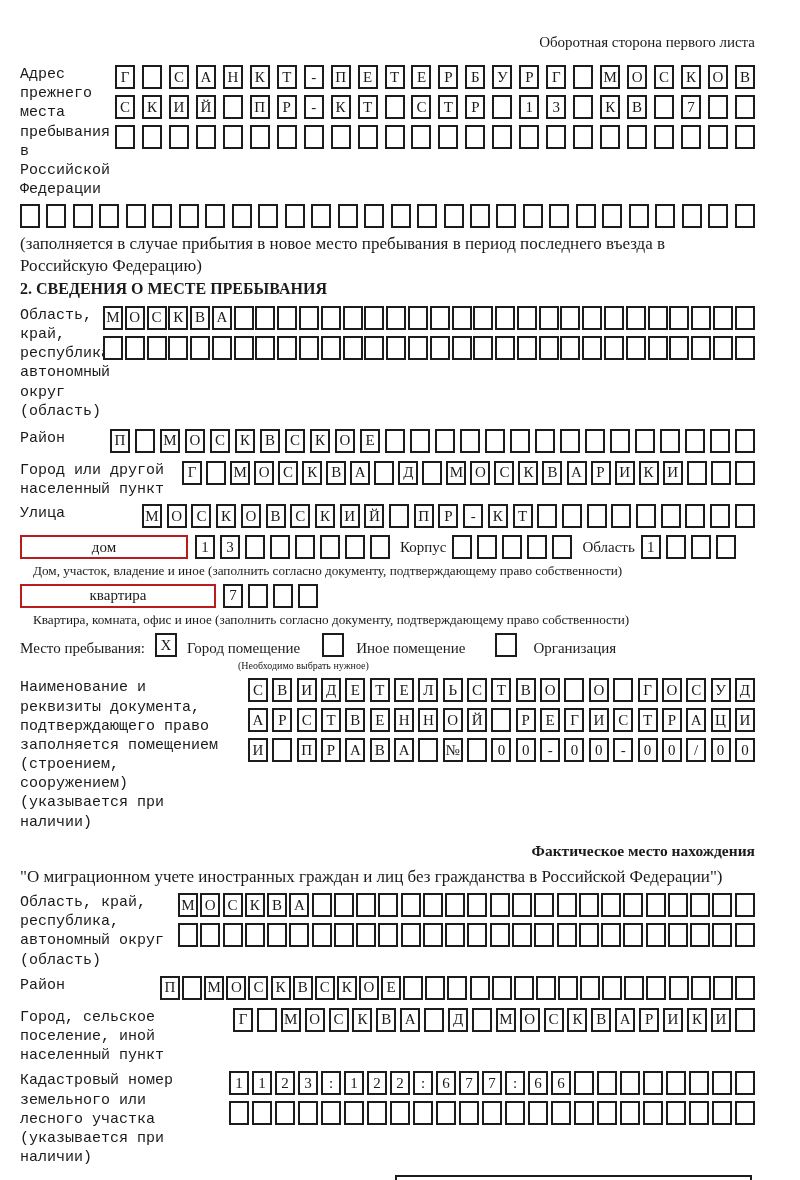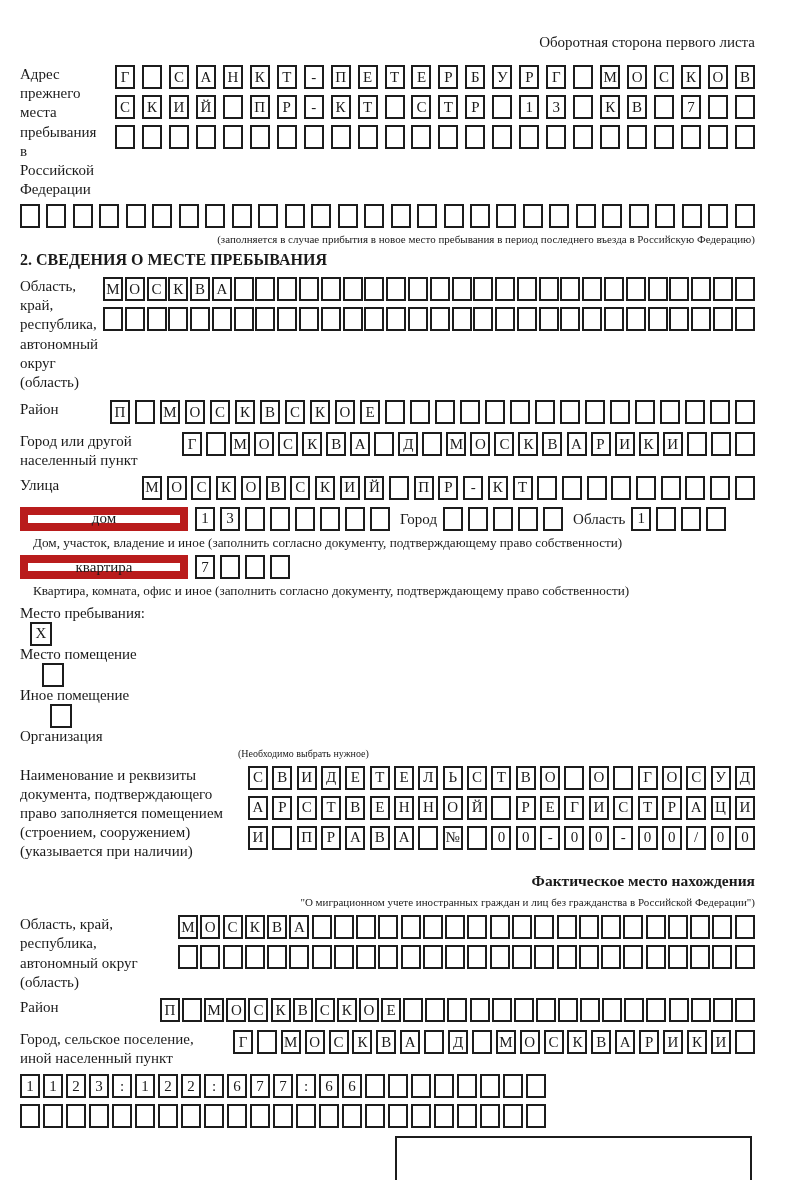--- a/index.html
+++ b/index.html
@@ -5,52 +5,52 @@
   html,body{margin:0;padding:0;background:#ffffff;}
   .page{
     width:800px;height:1180px;box-sizing:border-box;
     padding:18px 45px 0 20px;
     background:#fff;color:#1a1a1a;
     font-family:"Liberation Serif","DejaVu Serif",serif;
     position:relative;overflow:hidden;margin:16px auto;
   }
   .hdr-note{font-size:15px;text-align:right;margin-bottom:14px;}
   .frow{display:flex;align-items:flex-start;}
-  .flabel{font-size:15px;line-height:1.28;box-sizing:border-box;padding-right:12px;flex:none;}
+  .flabel{font-size:15px;line-height:1.28;box-sizing:border-box;padding-right:12px;flex:none;font-family:Liberation Mono, monospace;}
   .rows{display:flex;flex-direction:column;gap:6px;}
   .cellrow{display:flex;justify-content:space-between;flex:none;}
   .cellgroup{display:flex;gap:5px;flex:none;}
   .cell{
     width:20px;height:24px;box-sizing:border-box;flex:none;
     border:2px solid #1c1c1c;background:#fff;
     display:flex;align-items:center;justify-content:center;
     font-size:15px;line-height:1;
   }
   .lw95{width:95px}.lw83{width:83px}.lw90{width:90px}.lw162{width:162px}.lw122{width:122px}
   .lw228{width:228px}.lw158{width:158px}.lw140{width:140px}.lw213{width:213px}.lw209{width:209px}
   .rw640{width:640px}.rw735{width:735px}.rw652{width:652px}.rw645{width:645px}.rw573{width:573px}
   .rw613{width:613px}.rw507{width:507px}.rw577{width:577px}.rw595{width:595px}.rw522{width:522px}.rw526{width:526px}
   .mb4{margin-bottom:4px}.mb5{margin-bottom:5px}.mb6{margin-bottom:6px}.mb7{margin-bottom:7px}.mb8{margin-bottom:8px}
   .note{font-size:13.2px;line-height:1.25;}
-  .note-center{font-size:11px;text-align:right;line-height:1.25;}
+  .note-center{font-size:17px;text-align:left;line-height:1.25;}
   .note-indent{margin-left:13px;}
   .sec-title{font-size:16px;font-weight:bold;text-align:left;margin:2px 0 8px 0;}
   .sub-title{font-size:15.5px;font-weight:bold;text-align:right;margin:10px 0 6px 0;}
   .wide-box{
-    height:24px;box-sizing:border-box;border:8px solid #b91c1c;flex:none;
+    height:24px;box-sizing:border-box;border:2px solid #b91c1c;flex:none;
     display:flex;align-items:center;justify-content:center;font-size:15px;
   }
-  .wb168{width:168px}.wb196{width:168px}
+  .wb168{width:168px}.wb196{width:196px}
   .inline-label{font-size:15px;line-height:24px;flex:none;}
   .house-row,.apt-row,.stay-row{display:flex;align-items:flex-start;}
   .checkbox{
     width:22px;height:24px;box-sizing:border-box;border:2px solid #1c1c1c;flex:none;
     display:flex;align-items:center;justify-content:center;font-size:15px;
   }
-  .stay-row{align-items:flex-start;font-size:15px;flex-direction:column;}
+  .stay-row{align-items:flex-end;font-size:15px;}
   .choose-note{font-size:10px;margin:3px 0 7px 218px;}
   .stamp-box{
     width:357px;height:175px;box-sizing:border-box;border:2px solid #1c1c1c;
     margin-left:375px;margin-top:8px;background:#fff;
   }
   .ml7{margin-left:7px}.ml10{margin-left:10px}.ml6{margin-left:6px}
 </style>
 </head>
 <body>
 
@@ -343,21 +343,21 @@
     <div class="cellgroup ml7">
         <div class="cell">1</div>
         <div class="cell">3</div>
         <div class="cell"></div>
         <div class="cell"></div>
         <div class="cell"></div>
         <div class="cell"></div>
         <div class="cell"></div>
         <div class="cell"></div>
       </div>
-    <div class="inline-label ml10">Город</div>
+    <div class="inline-label ml10">Корпус</div>
     <div class="cellgroup ml6">
         <div class="cell"></div>
         <div class="cell"></div>
         <div class="cell"></div>
         <div class="cell"></div>
         <div class="cell"></div>
       </div>
     <div class="inline-label ml10">Область</div>
     <div class="cellgroup ml6">
         <div class="cell">1</div>
@@ -375,21 +375,21 @@
         <div class="cell"></div>
         <div class="cell"></div>
         <div class="cell"></div>
       </div>
   </div>
   <div class="note note-indent mb5">Квартира, комната, офис и иное (заполнить согласно документу, подтверждающему право собственности)</div>
 
   <div class="stay-row">
     <span>Место пребывания:</span>
     <span class="checkbox" style="margin:0 10px 0 10px">X</span>
-    <span>Место помещение</span>
+    <span>Город помещение</span>
     <span class="checkbox" style="margin:0 12px 0 22px"></span>
     <span>Иное помещение</span>
     <span class="checkbox" style="margin:0 16px 0 30px"></span>
     <span>Организация</span>
   </div>
   <div class="choose-note">(Необходимо выбрать нужное)</div>
 
   <div class="frow mb8">
     <div class="flabel lw228">Наименование и реквизиты документа, подтверждающего право заполняется помещением (строением, сооружением) (указывается при наличии)</div>
     <div class="rows">
@@ -585,20 +585,21 @@
         <div class="cell">А</div>
         <div class="cell">Р</div>
         <div class="cell">И</div>
         <div class="cell">К</div>
         <div class="cell">И</div>
         <div class="cell"></div>
       </div>
   </div>
 
   <div class="frow">
+    <div class="flabel lw209">Кадастровый номер земельного или лесного участка (указывается при наличии)</div>
     <div class="rows">
       <div class="cellrow rw526">
           <div class="cell">1</div>
           <div class="cell">1</div>
           <div class="cell">2</div>
           <div class="cell">3</div>
           <div class="cell">:</div>
           <div class="cell">1</div>
           <div class="cell">2</div>
           <div class="cell">2</div>

